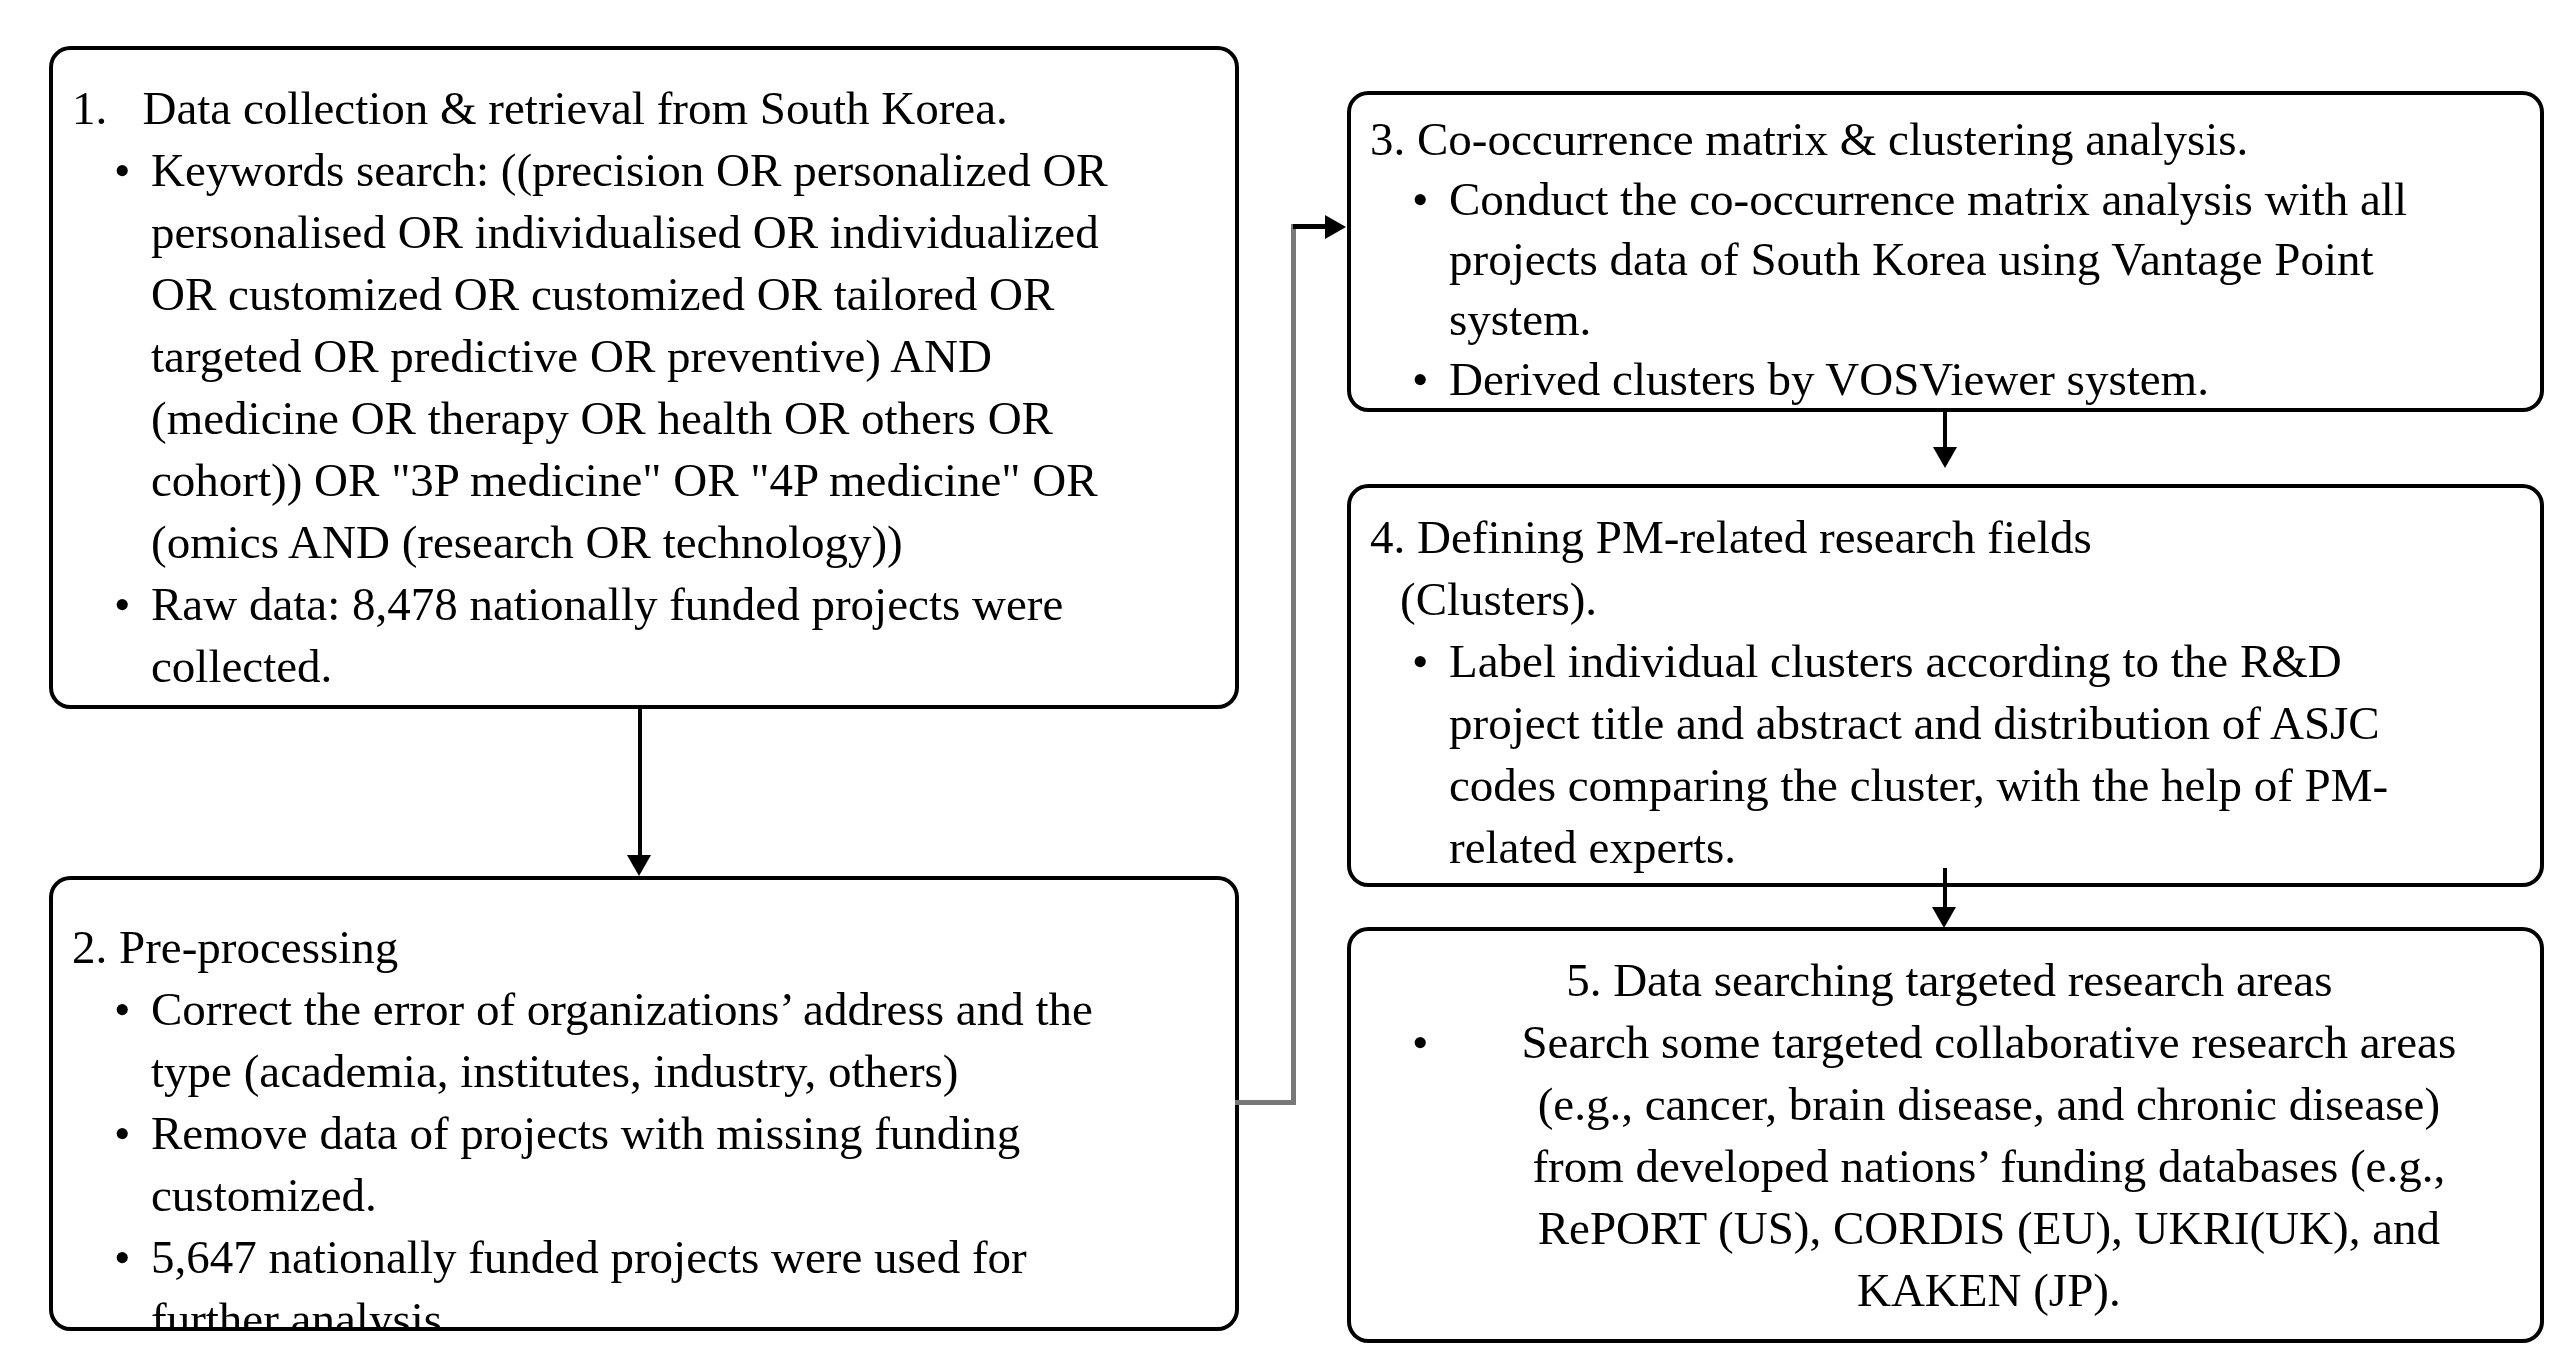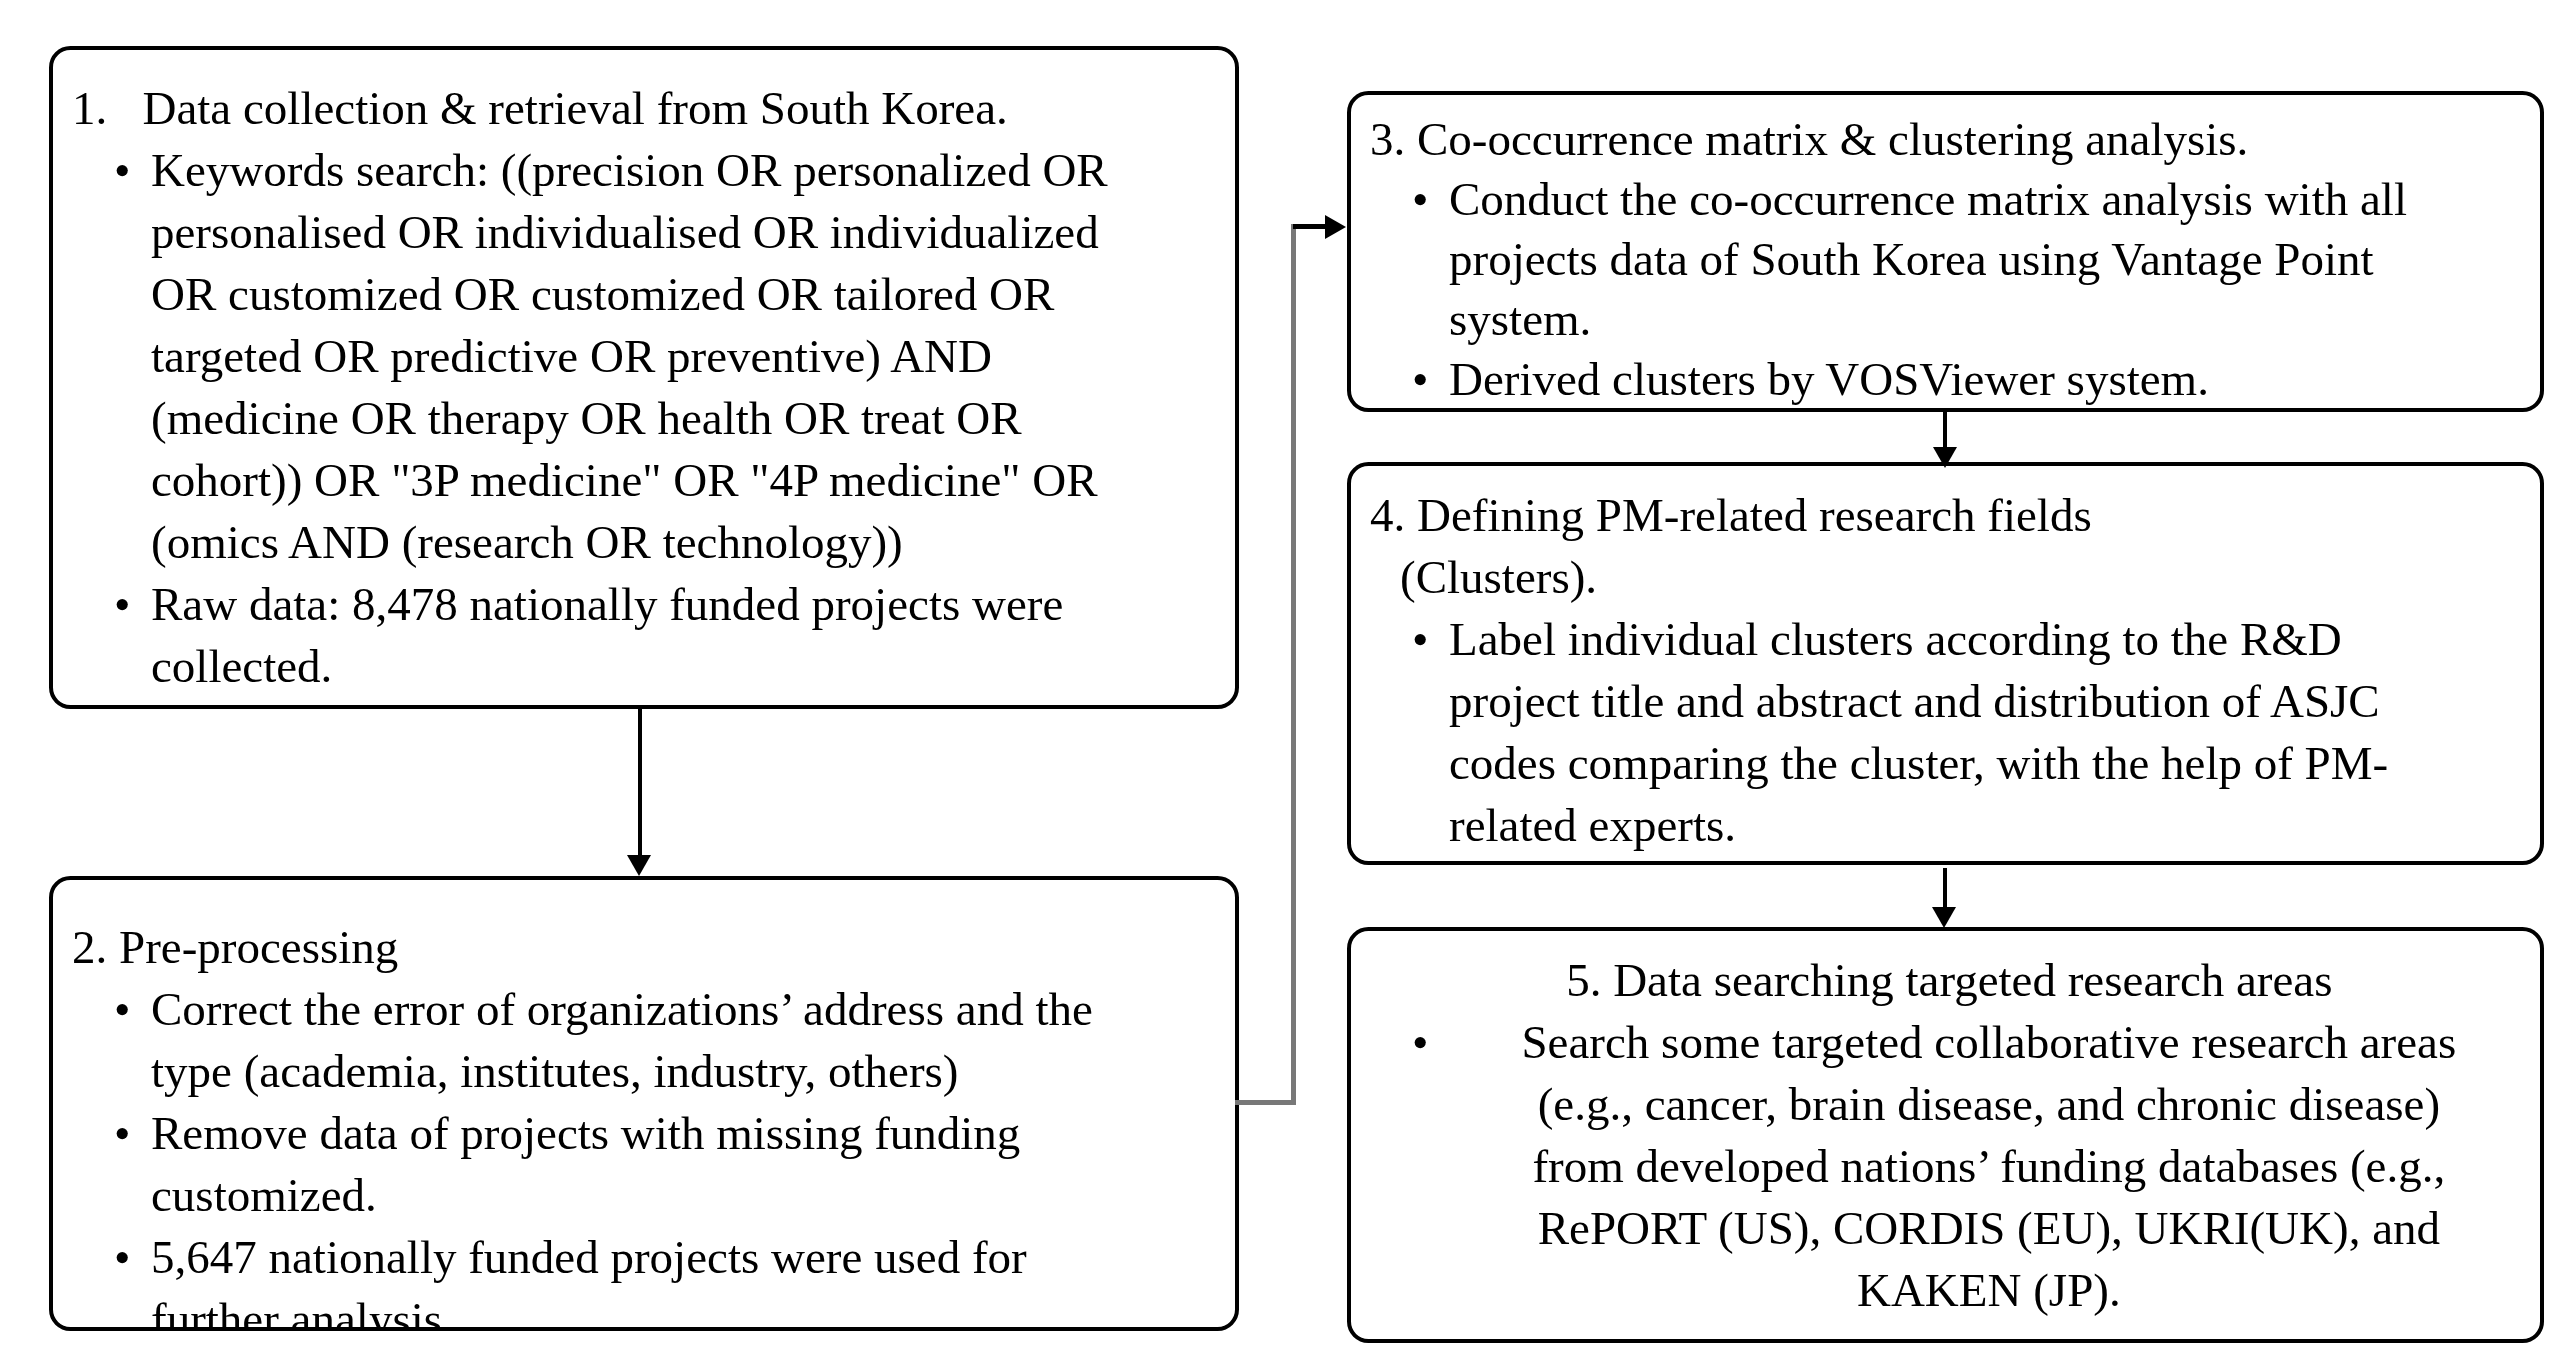--- a/index.html
+++ b/index.html
@@ -20,21 +20,21 @@
     border-radius: 21.4px;
     background: #ffffff;
     font-size: 47px;
     line-height: 62px;
     padding: 21.4px 11.3px 6.3px 19px;
     overflow: hidden;
   }
   #box-1 { left: 49px;   top: 46px;   width: 1190px; height: 663px; padding-top: 26.5px; }
   #box-2 { left: 49px;   top: 876px; width: 1190px; height: 455px;  padding-top: 36px; }
   #box-3 { left: 1347px; top: 91px;  width: 1197px; height: 321px;  padding-top: 14px; line-height: 60px; }
-  #box-4 { left: 1347px; top: 462px;  width: 1197px; height: 403px;  padding-top: 17.6px; }
+  #box-4 { left: 1347px; top: 484px;  width: 1197px; height: 403px;  padding-top: 17.6px; }
   #box-5 { left: 1347px; top: 927px; width: 1197px; height: 416px;  padding-top: 17.6px; text-align: center; }
 
   .l-title  { white-space: nowrap; }
   .l-title2 { white-space: nowrap; padding-left: 30px; }
   .l-cont   { white-space: nowrap; padding-left: 79px; }
   .l-bullet { white-space: nowrap; padding-left: 79px; position: relative; }
   .l-bullet::before {
     content: "\2022";
     position: absolute;
     left: 42px;
@@ -72,21 +72,21 @@
 <body>
 
 <div id="canvas">
 
   <div class="box" id="box-1">
       <div class="l-title">1.&nbsp;&nbsp; Data collection &amp; retrieval from South Korea.</div>
       <div class="l-bullet">Keywords search: ((precision OR personalized OR</div>
       <div class="l-cont">personalised OR individualised OR individualized</div>
       <div class="l-cont">OR customized OR customized OR tailored OR</div>
       <div class="l-cont">targeted OR predictive OR preventive) AND</div>
-      <div class="l-cont">(medicine OR therapy OR health OR treat OR</div>
+      <div class="l-cont">(medicine OR therapy OR health OR others OR</div>
       <div class="l-cont">cohort)) OR "3P medicine" OR "4P medicine" OR</div>
       <div class="l-cont">(omics AND (research OR technology))</div>
       <div class="l-bullet">Raw data: 8,478 nationally funded projects were</div>
       <div class="l-cont">collected.</div>
     </div>
   <div class="box" id="box-2">
       <div class="l-title">2. Pre-processing</div>
       <div class="l-bullet">Correct the error of organizations’ address and the</div>
       <div class="l-cont">type (academia, institutes, industry, others)</div>
       <div class="l-bullet">Remove data of projects with missing  funding</div>

